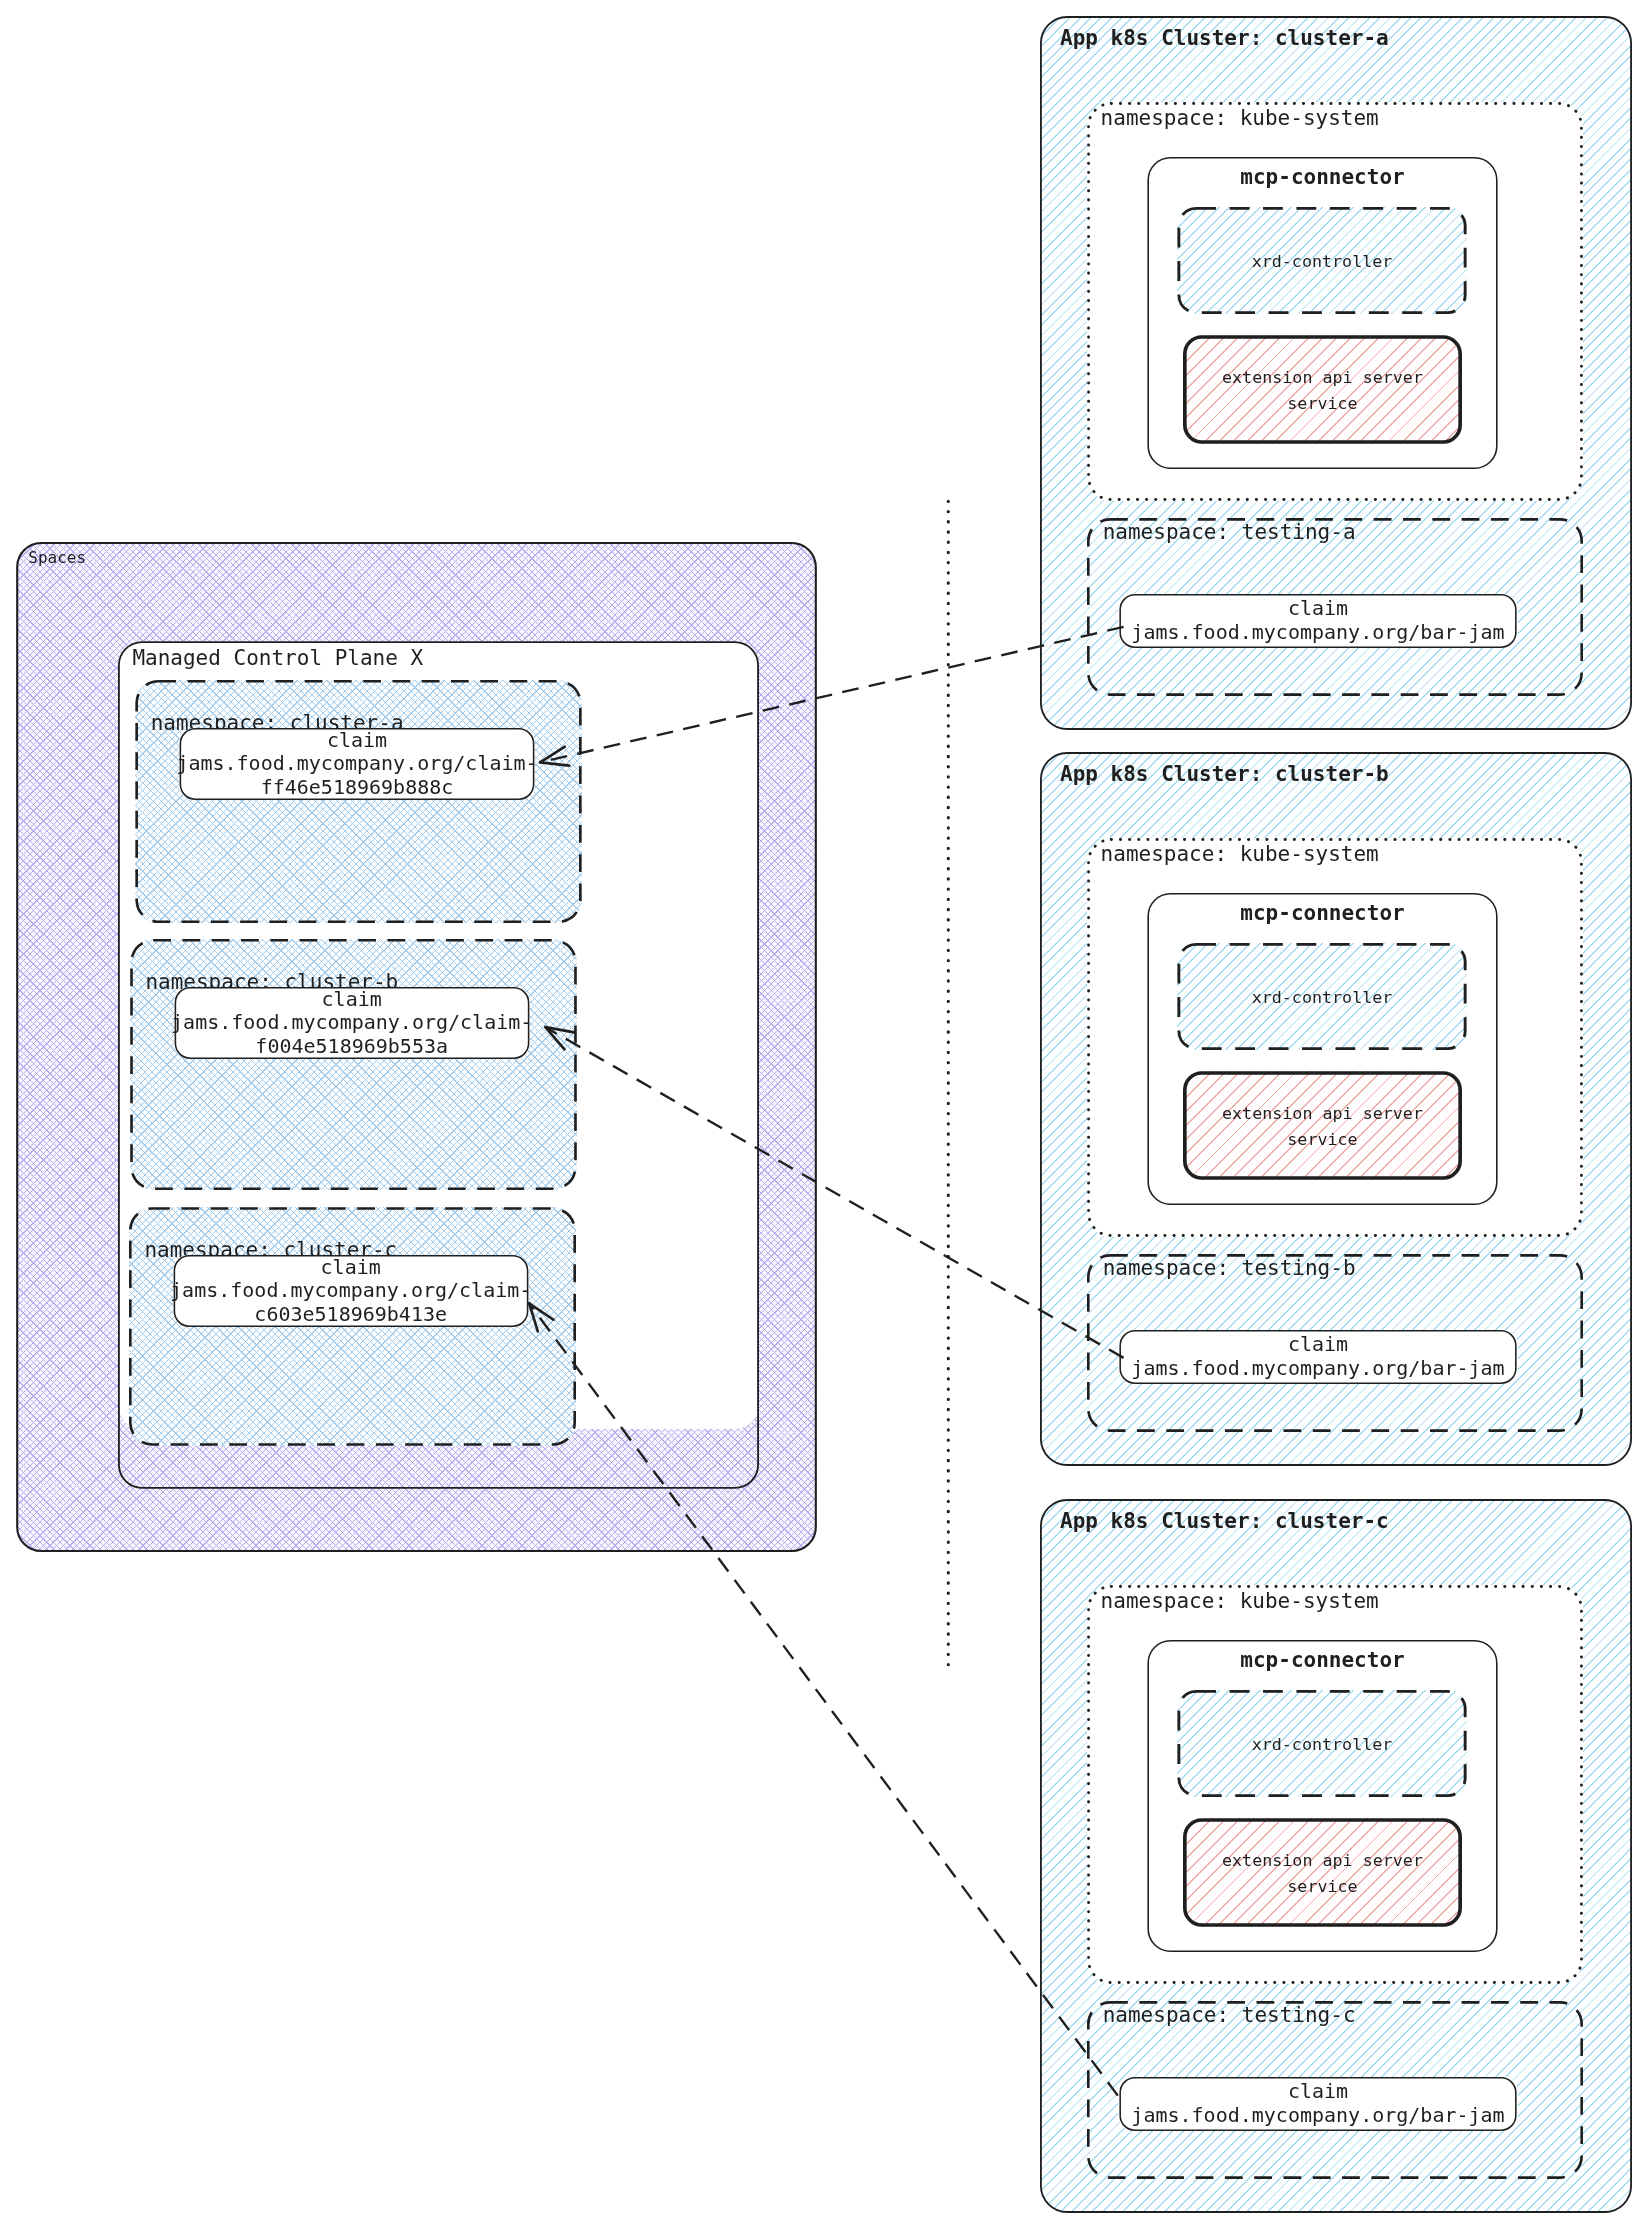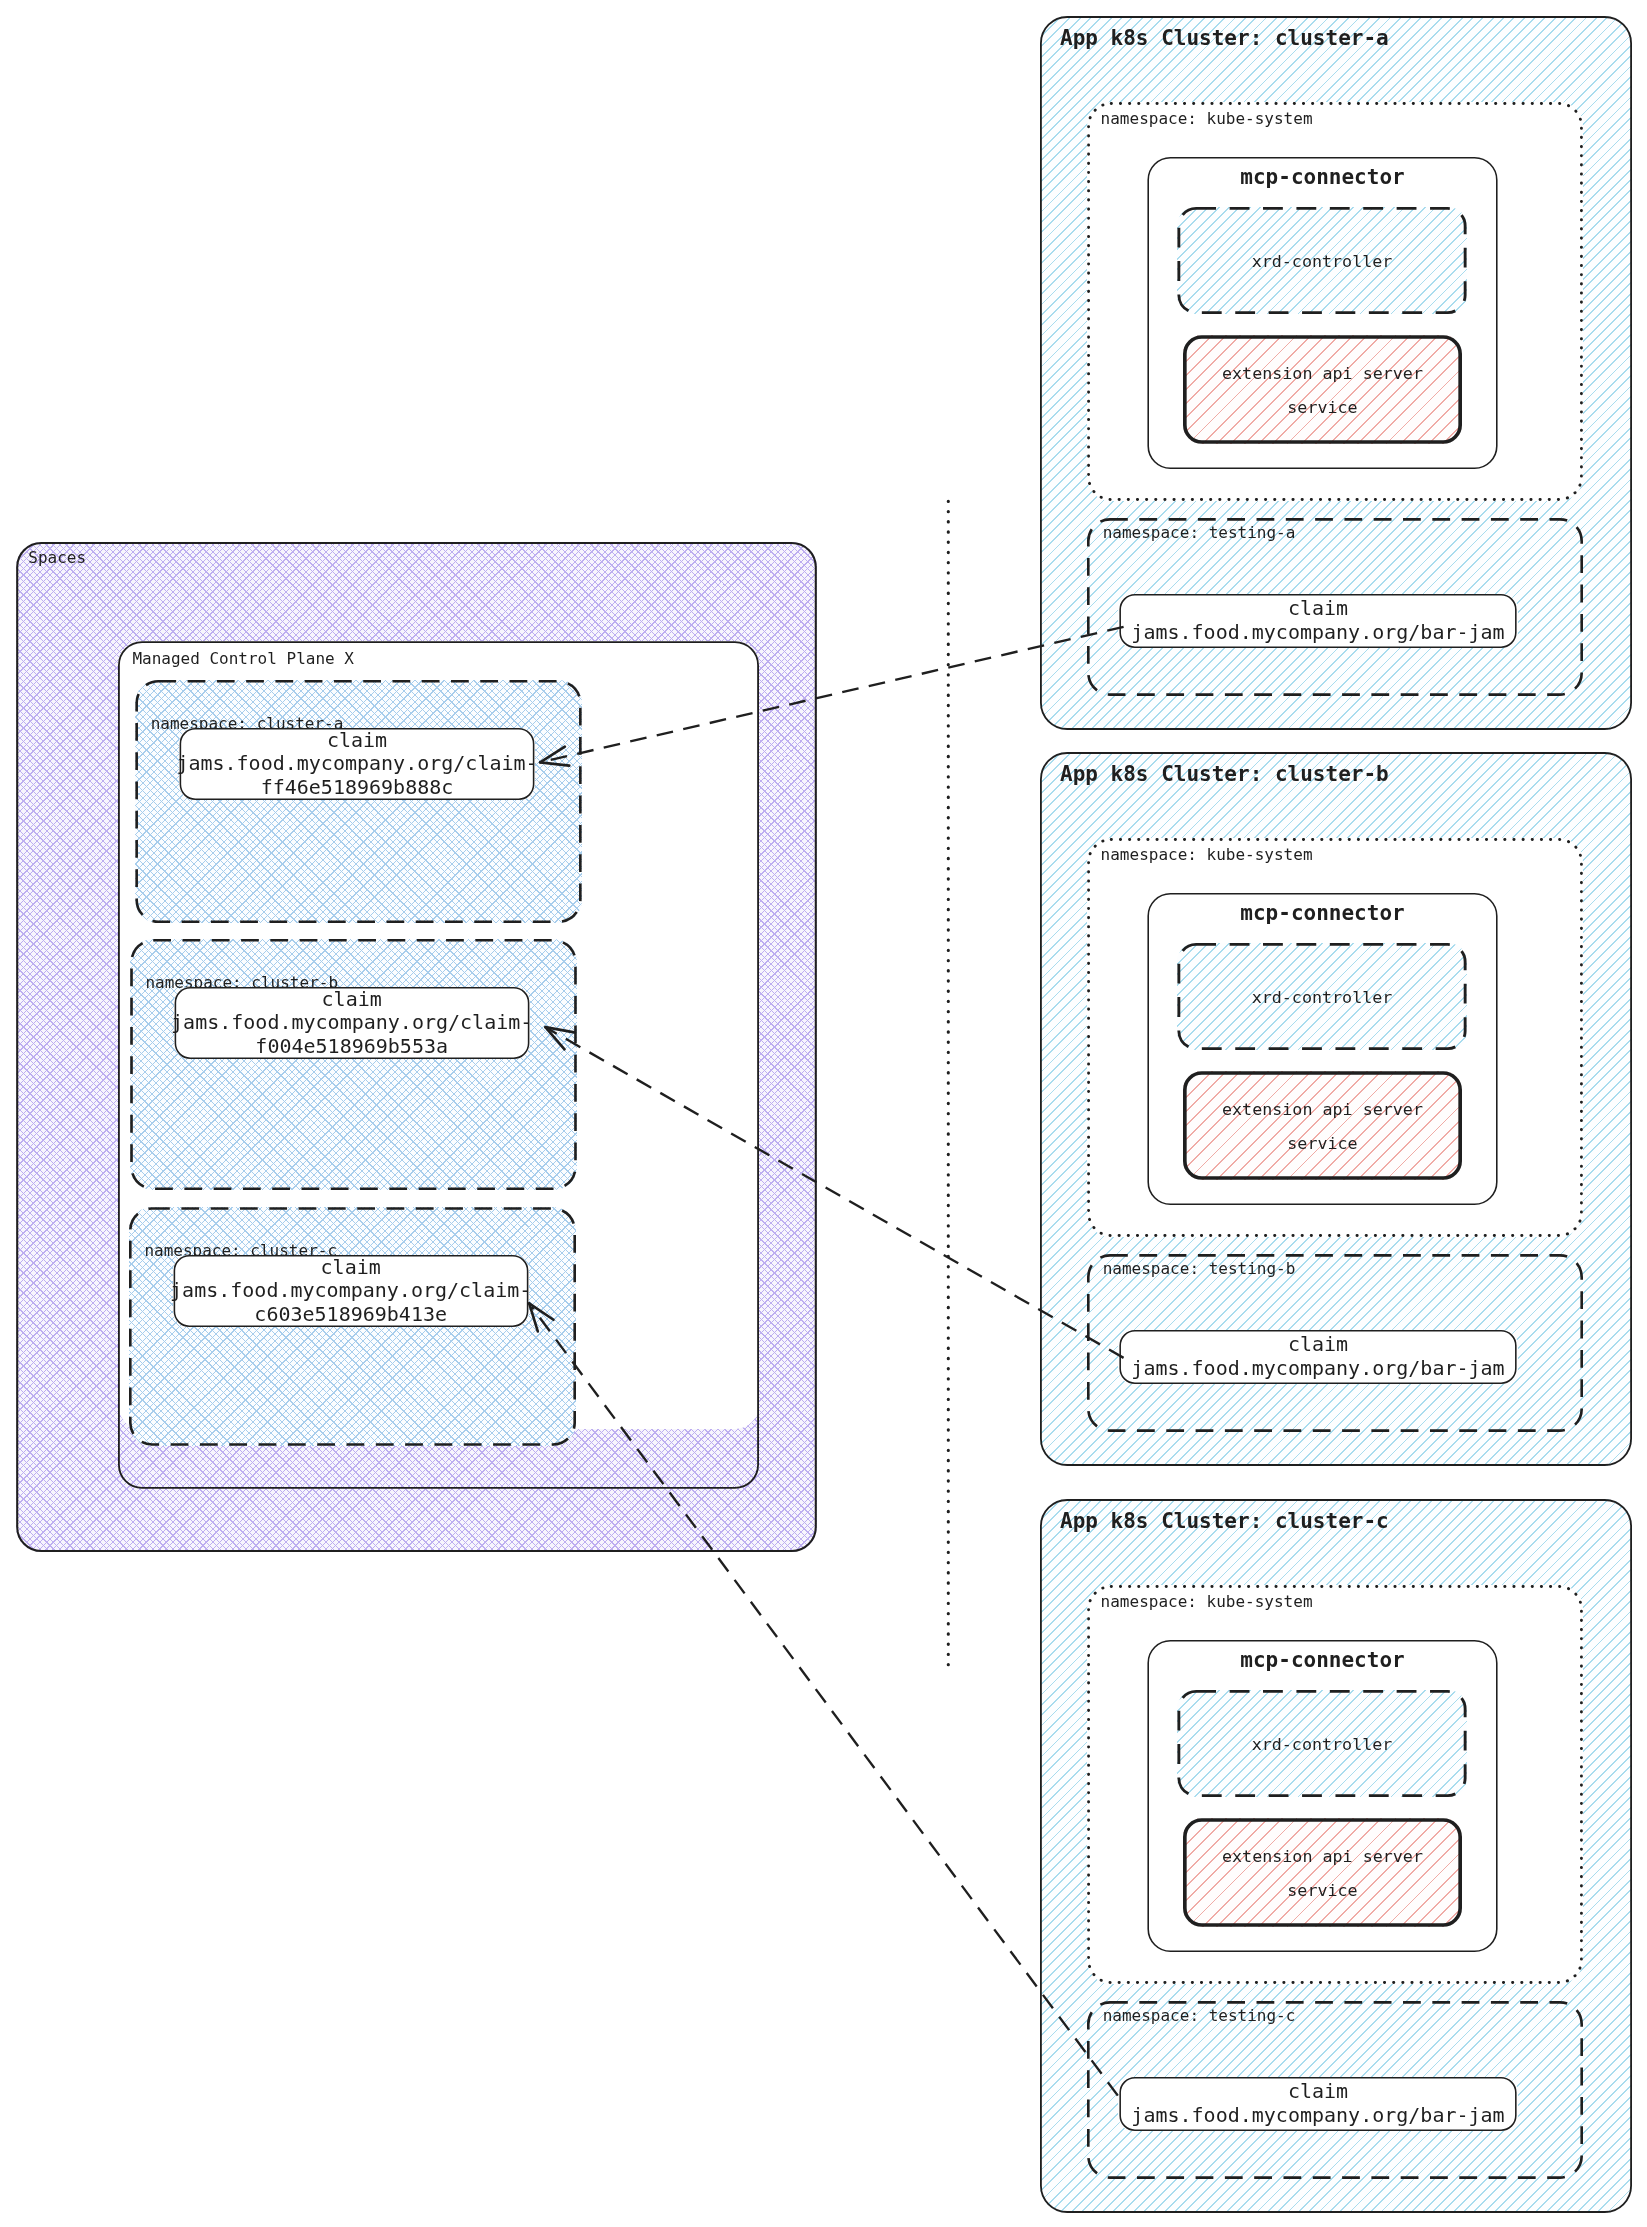--- a/index.html
+++ b/index.html
@@ -8,21 +8,21 @@
     --cross-blue:#a7cdec;
     --purple:#bdaef0;
     --pink:#f0aba6;
   }
   *{box-sizing:border-box;margin:0;padding:0;}
   html,body{background:#ffffff;}
   body{font-family:"DejaVu Sans Mono","Liberation Mono",monospace;color:var(--ink);}
   .canvas{position:relative;width:1647px;height:2227px;background:#ffffff;overflow:hidden;}
 
   
-  .box-label{position:absolute;left:14.7px;top:6.3px;font-size:16px;line-height:21px;color:var(--ink);white-space:nowrap;}
+  .box-label{position:absolute;left:14.7px;top:6.3px;font-size:21px;line-height:21px;color:var(--ink);white-space:nowrap;}
 
   
   .spaces{
     position:absolute;left:15.7px;top:542px;width:801px;height:1010px;border-radius:25px;
     background-color:#f7f5fd;
     background-image:
       repeating-linear-gradient(45deg,  var(--purple) 0 0.9px, transparent 0.9px 4.7px),
       repeating-linear-gradient(135deg, var(--purple) 0 0.9px, transparent 0.9px 4.7px);
   }
   .spaces > .box-label{left:12.6px;top:5.2px;font-size:16px;}
@@ -64,21 +64,21 @@
     display:flex;align-items:center;justify-content:center;
     background-color:#fdfeff;
     background-image:repeating-linear-gradient(135deg, var(--blue-hatch) 0 1.3px, transparent 1.3px 7.3px);
     font-size:16.7px;color:var(--ink);
   }
   .ext{
     position:absolute;left:36px;top:178px;width:279px;height:109px;border-radius:19px;
     display:flex;align-items:center;justify-content:center;text-align:center;
     background-color:#fffdfd;
     background-image:repeating-linear-gradient(135deg, var(--pink) 0 1.3px, transparent 1.3px 10px);
-    font-size:16.7px;line-height:34px;color:var(--ink);white-space:pre-line;
+    font-size:16.7px;line-height:26px;color:var(--ink);white-space:pre-line;
   }
 
   .testing{position:absolute;left:47px;top:502px;width:496px;height:178px;border-radius:23px;background:transparent;}
   .testing > .box-label{left:15.7px;top:4.2px;}
   .testing .claim{left:31px;top:76px;width:400px;height:54px;}
 
   
   #connections{position:absolute;left:0;top:0;width:1647px;height:2227px;pointer-events:none;z-index:50;}
 </style>
 </head>

